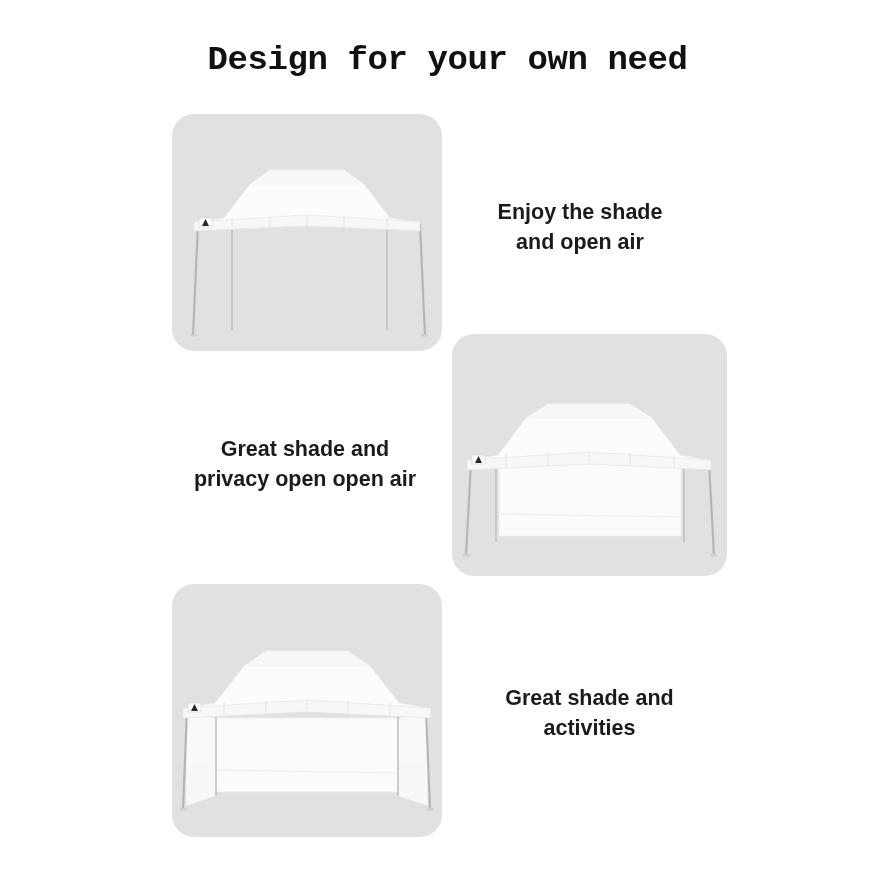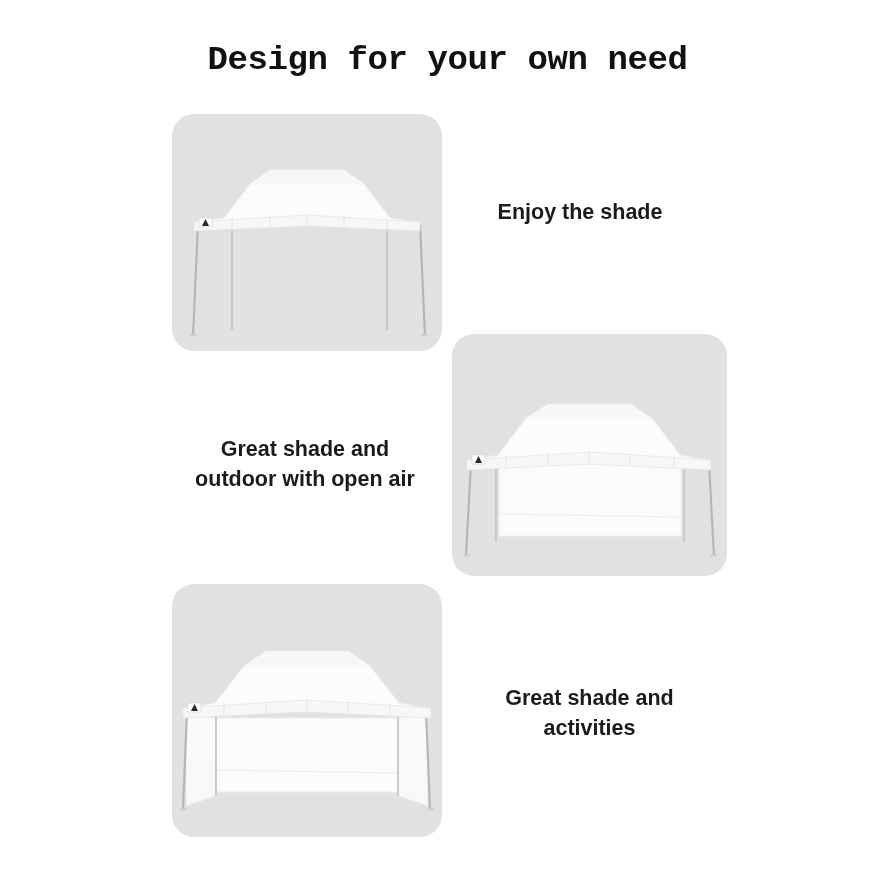--- a/index.html
+++ b/index.html
@@ -88,20 +88,21 @@
 
     <g fill="#cfcfcf">
       <rect x="18" y="220" width="7" height="2.6" rx="1"></rect>
       <rect x="249" y="220" width="7" height="2.6" rx="1"></rect>
     </g>
   </svg>
 </div>
 
 <div class="caption" id="caption-1">
   <div>Enjoy the shade</div>
+  <div>and open air</div>
 </div>
 
 <div class="panel" id="panel-2">
   <svg class="tent" viewBox="0 0 275 242">
 
     <g stroke="#c2c2c2" stroke-width="1.6" fill="none">
       <line x1="44" y1="132" x2="44" y2="208"></line>
       <line x1="232" y1="132" x2="232" y2="208"></line>
     </g>
 
@@ -131,21 +132,21 @@
     </g>
     <g fill="#cfcfcf">
       <rect x="11" y="220" width="7" height="2.6" rx="1"></rect>
       <rect x="258" y="220" width="7" height="2.6" rx="1"></rect>
     </g>
   </svg>
 </div>
 
 <div class="caption" id="caption-2">
   <div>Great shade and</div>
-  <div>outdoor with open air</div>
+  <div>privacy open open air</div>
 </div>
 
 <div class="panel" id="panel-3">
   <svg class="tent" viewBox="0 0 270 253">
 
     <path d="M14,128 L44,134 L44,212 L14,222 Z" fill="#fafafa" stroke="#e9e9e9" stroke-width="1" opacity="0.95"></path>
 
     <path d="M256,128 L226,134 L226,212 L256,222 Z" fill="#fafafa" stroke="#e9e9e9" stroke-width="1" opacity="0.95"></path>
 
     <path d="M44,134 L226,134 L226,208 L44,208 Z" fill="#fcfcfc" stroke="#ededed" stroke-width="1"></path>

